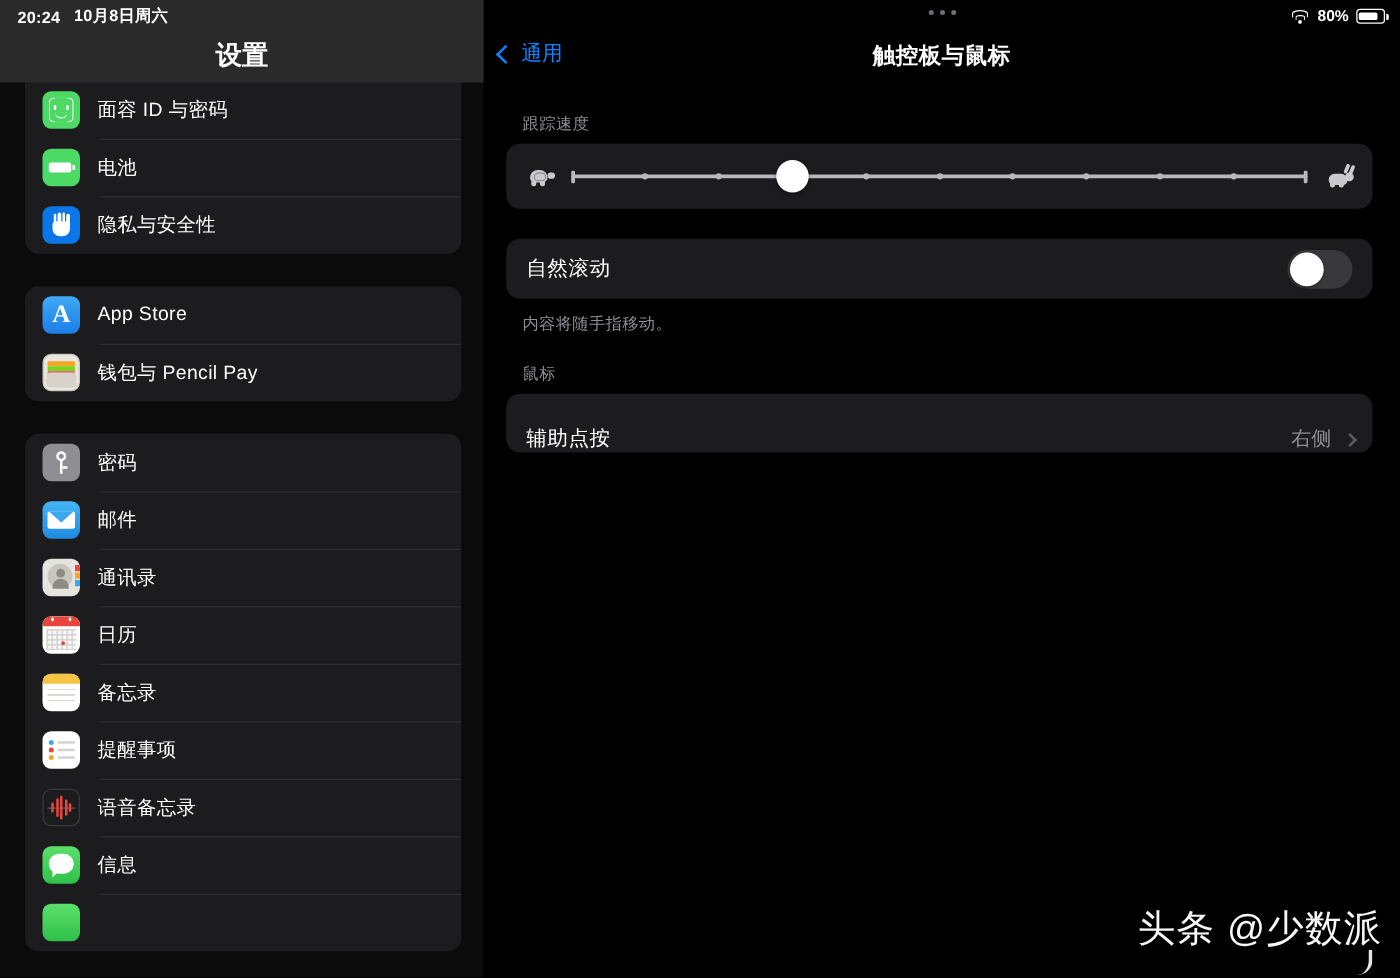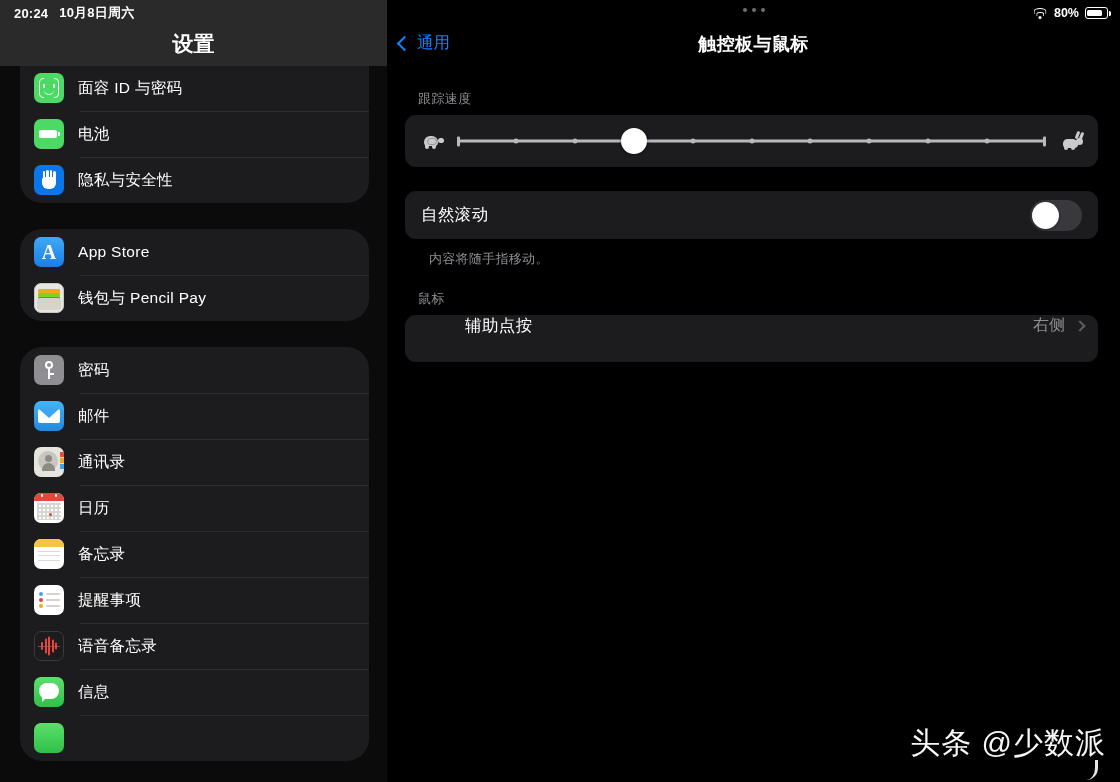--- a/index.html
+++ b/index.html
@@ -44,21 +44,21 @@
   }
 
   .sidebar-scroll {
     position:absolute; left:0; top:0; width:387px; height:782px;
     padding-top:66px;
   }
 
   .group {
     margin:0 18px 26px 20px;
     background:#1c1c1e;
-    border-radius:22px;
+    border-radius:11px;
     overflow:hidden;
   }
   .group.first { margin-top:-1px; border-top-left-radius:0; border-top-right-radius:0; }
 
   .row {
     position:relative;
     display:flex; align-items:center;
     height:46px;
     padding-left:14px;
   }
@@ -309,25 +309,25 @@
   .toggle-label { color:#fff; font-size:16.5px; letter-spacing:.4px; }
   .switch {
     width:52px; height:31px; border-radius:16px; background:#39393d;
     position:relative; flex:0 0 52px;
   }
   .switch .knob {
     position:absolute; left:2px; top:2px; width:27px; height:27px;
     background:#fff; border-radius:50%; box-shadow:0 1px 3px rgba(0,0,0,.4);
   }
 
-  .footnote { color:#8e8e93; font-size:13px; margin:11px 0 0 42px; letter-spacing:.3px; }
-
-  
-  .value-row { display:flex; align-items:flex-start; justify-content:space-between;
-    height:47px; padding:0 14px 0 16px;margin-left:44px; }
+  .footnote { color:#8e8e93; font-size:13px; margin:11px 0 0 31px; letter-spacing:.3px; }
+
+  
+  .value-row { display:flex; align-items:flex-end; justify-content:space-between;
+    height:47px; padding:0 14px 0 16px; }
   .value-left { color:#fff; font-size:16.5px; letter-spacing:.4px; }
   .value-right { display:flex; align-items:center; color:#8e8e93; font-size:16px; }
   .value-right .rchev {
     width:8px; height:8px; border-right:2px solid #5c5c60; border-top:2px solid #5c5c60;
     transform:rotate(45deg); margin-left:11px;
   }
 
   
   .st-right { position:absolute; right:12px; top:0; height:26px; display:flex; align-items:center; gap:6px;}
   .wifi { width:15px; height:12px; position:relative; }

